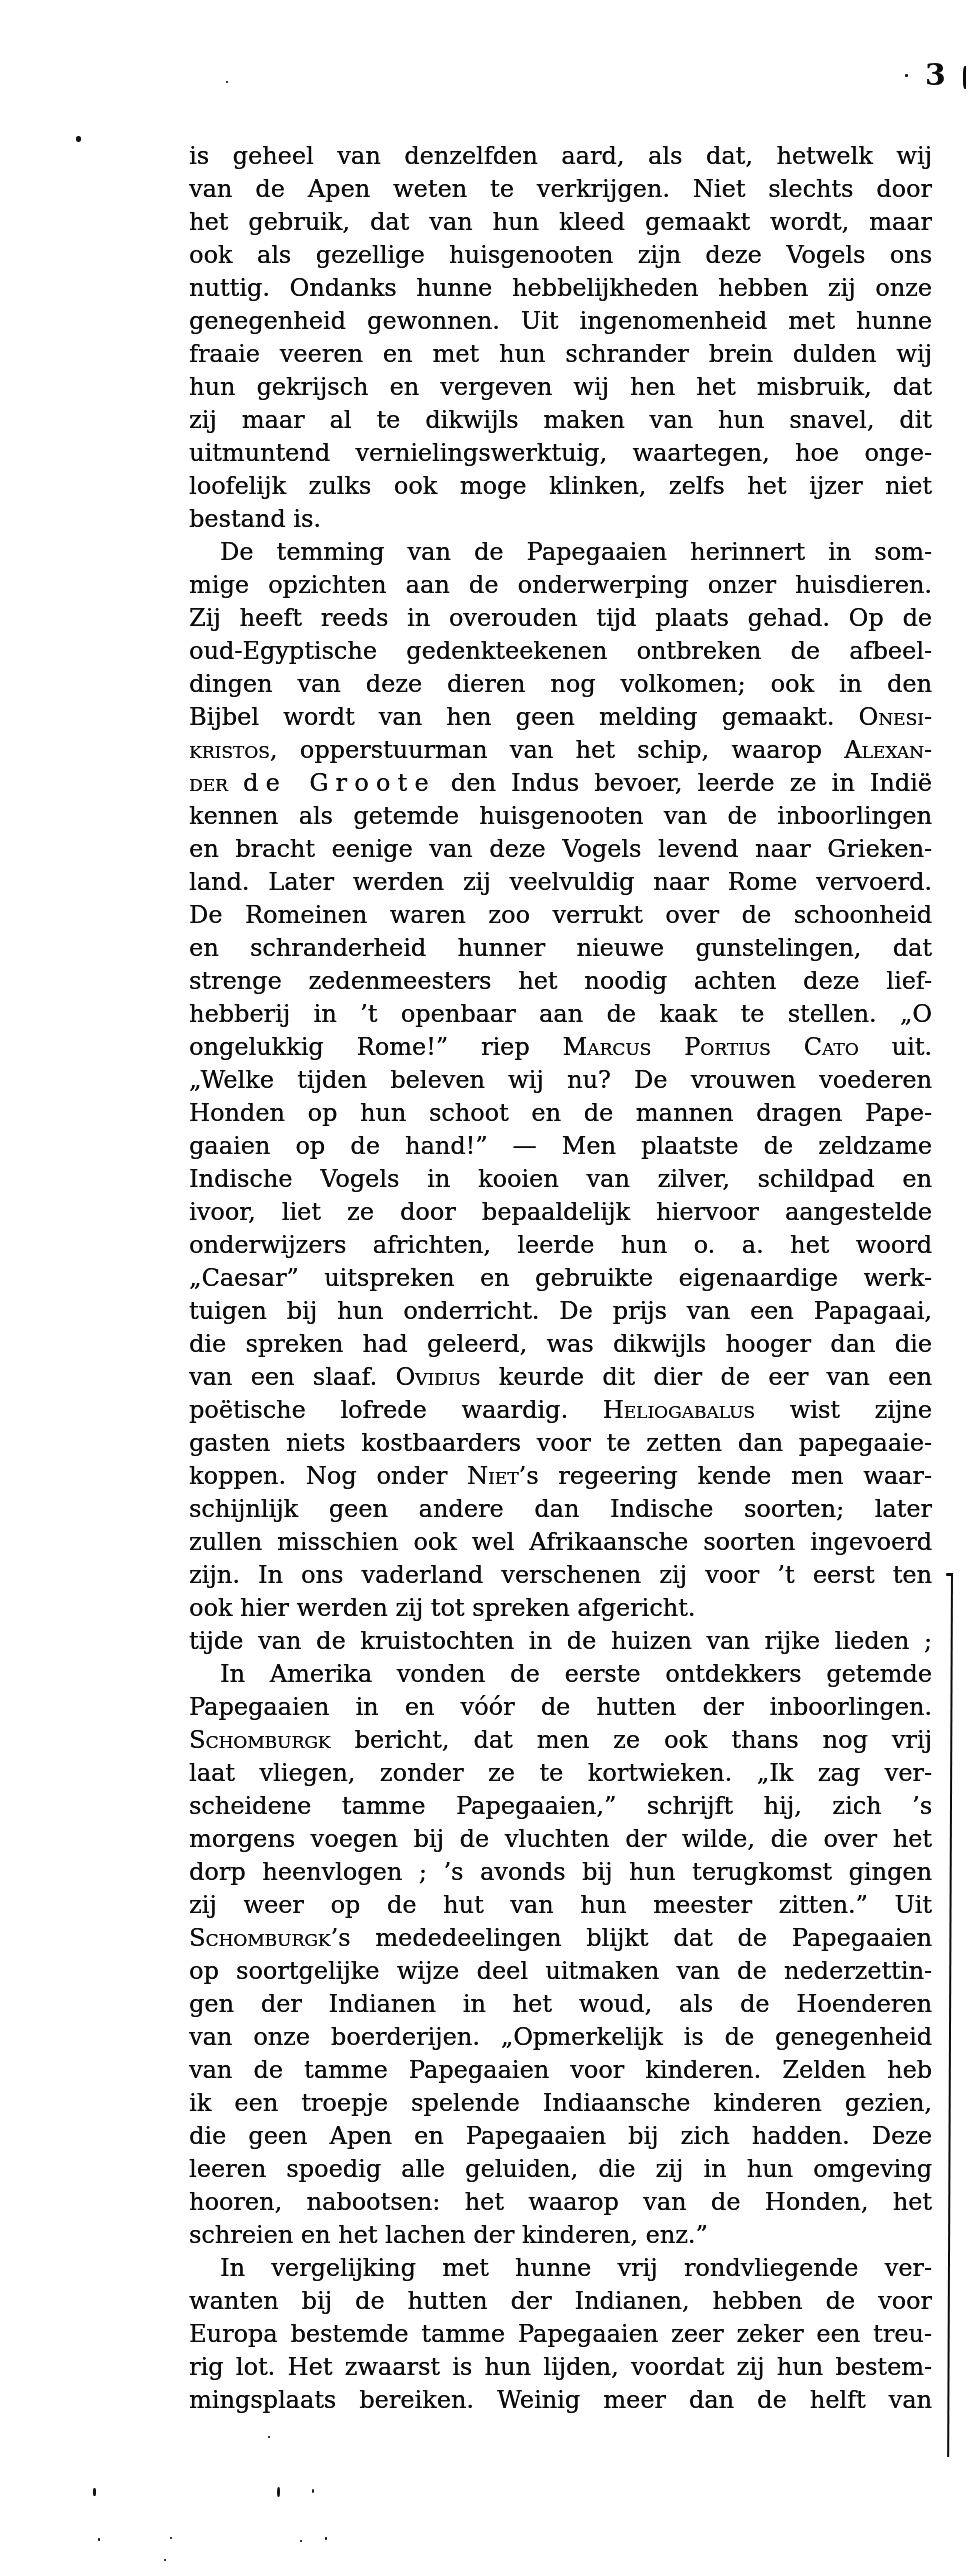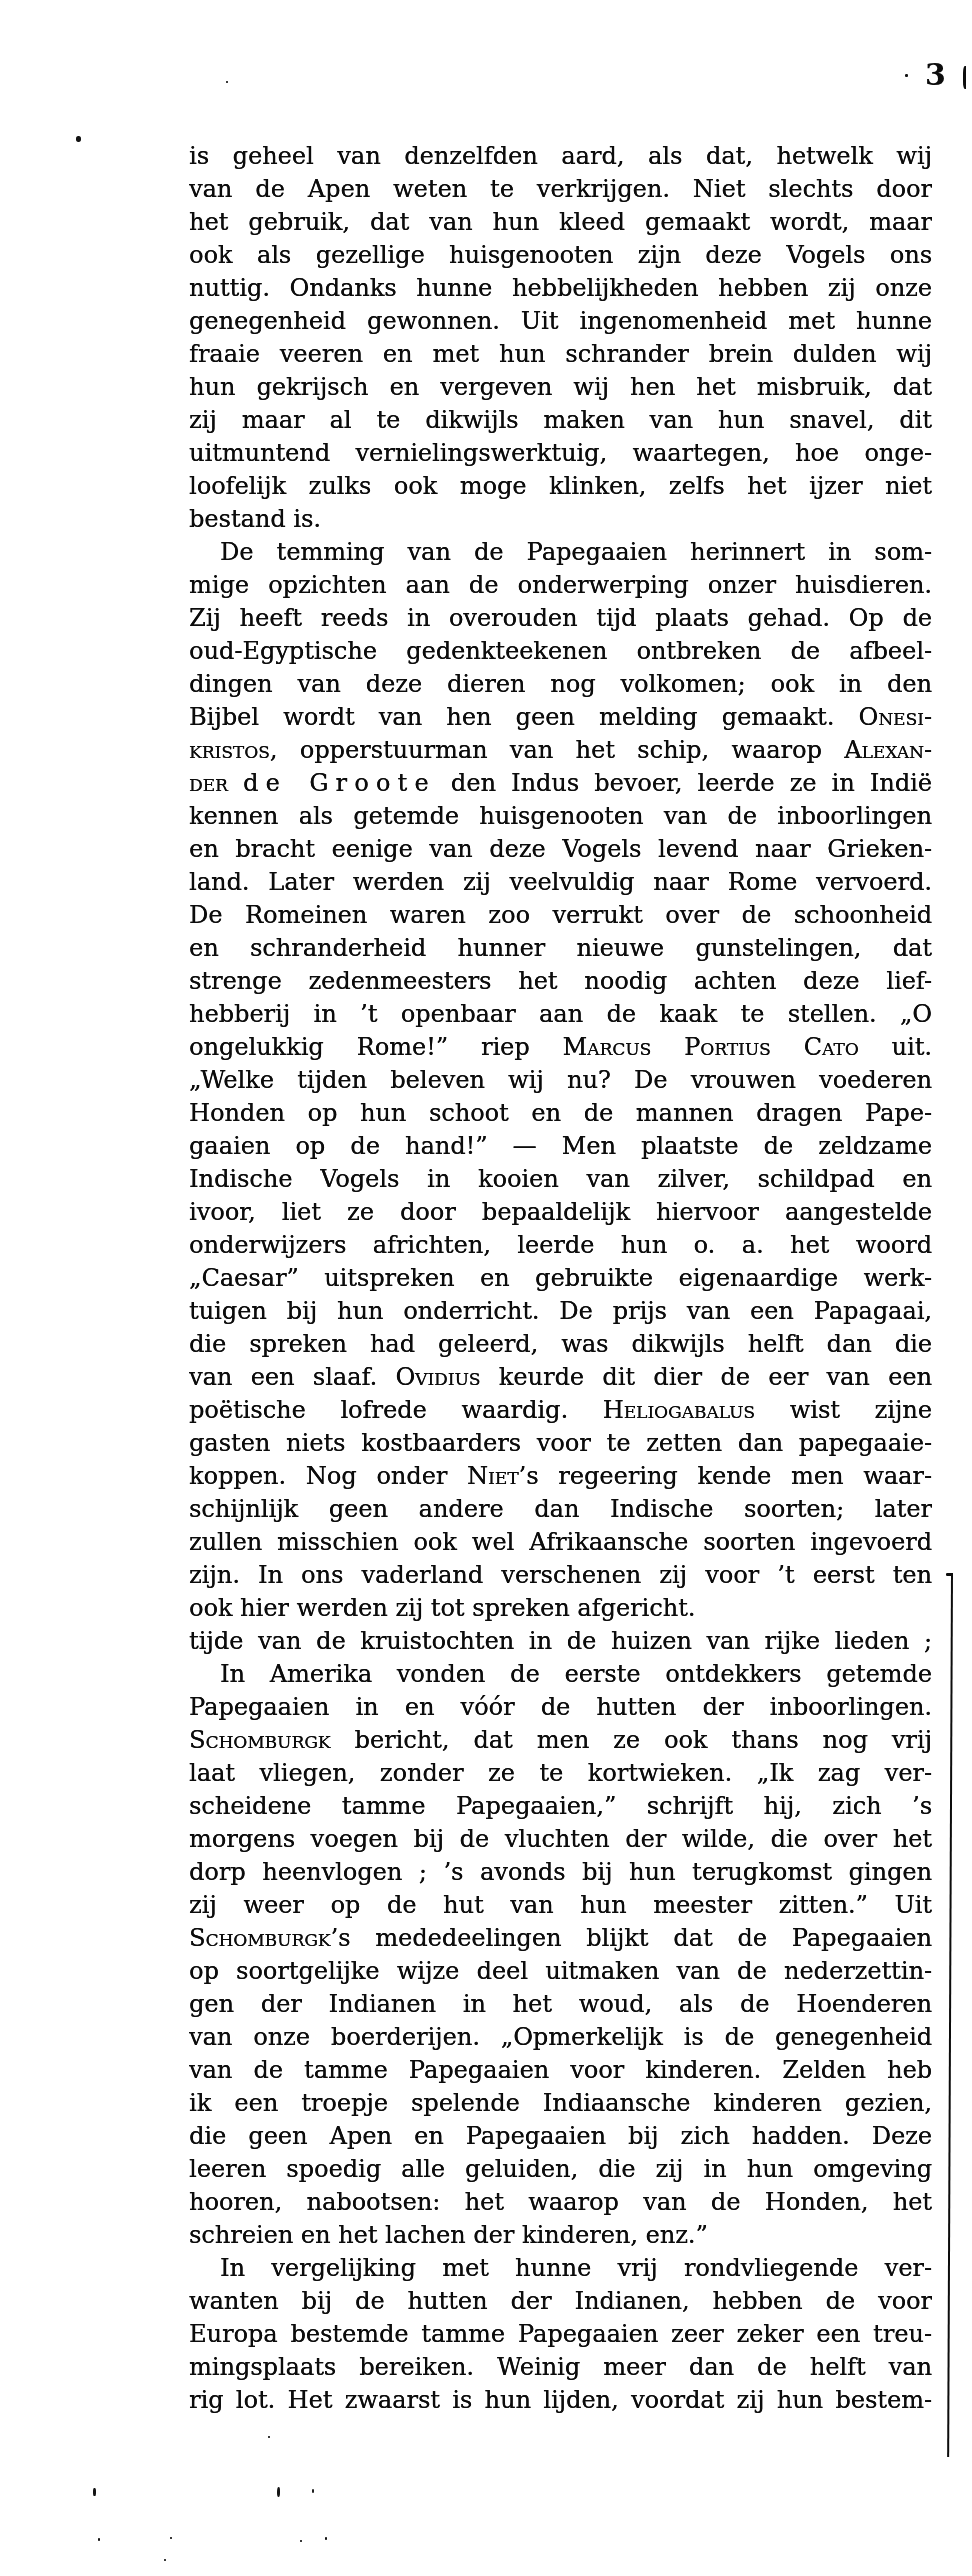--- a/index.html
+++ b/index.html
@@ -123,21 +123,21 @@
       <div class="line"><span>hebberij in ’t openbaar aan de kaak te stellen. „O</span></div>
       <div class="line"><span>ongelukkig Rome!” riep </span><span class="sc">Marcus Portius Cato</span><span> uit.</span></div>
       <div class="line"><span>„Welke tijden beleven wij nu? De vrouwen voederen</span></div>
       <div class="line"><span>Honden op hun schoot en de mannen dragen Pape-</span></div>
       <div class="line"><span>gaaien op de hand!” — Men plaatste de zeldzame</span></div>
       <div class="line"><span>Indische Vogels in kooien van zilver, schildpad en</span></div>
       <div class="line"><span>ivoor, liet ze door bepaaldelijk hiervoor aangestelde</span></div>
       <div class="line"><span>onderwijzers africhten, leerde hun o. a. het woord</span></div>
       <div class="line"><span>„Caesar” uitspreken en gebruikte eigenaardige werk-</span></div>
       <div class="line"><span>tuigen bij hun onderricht. De prijs van een Papagaai,</span></div>
-      <div class="line"><span>die spreken had geleerd, was dikwijls helft dan die</span></div>
+      <div class="line"><span>die spreken had geleerd, was dikwijls hooger dan die</span></div>
       <div class="line"><span>van een slaaf. </span><span class="sc">Ovidius</span><span> keurde dit dier de eer van een</span></div>
       <div class="line"><span>poëtische lofrede waardig. </span><span class="sc">Heliogabalus</span><span> wist zijne</span></div>
       <div class="line"><span>gasten niets kostbaarders voor te zetten dan papegaaie-</span></div>
       <div class="line"><span>koppen. Nog onder </span><span class="sc">Niet</span><span>’s regeering kende men waar-</span></div>
       <div class="line"><span>schijnlijk geen andere dan Indische soorten; later</span></div>
       <div class="line"><span>zullen misschien ook wel Afrikaansche soorten ingevoerd</span></div>
       <div class="line"><span>zijn. In ons vaderland verschenen zij voor ’t eerst ten</span></div>
       <div class="line nj"><span>ook hier werden zij tot spreken afgericht.</span></div>
       <div class="line"><span>tijde van de kruistochten in de huizen van rijke lieden ;</span></div>
       <div class="line ind"><span>In Amerika vonden de eerste ontdekkers getemde</span></div>
@@ -154,22 +154,22 @@
       <div class="line"><span>van onze boerderijen. „Opmerkelijk is de genegenheid</span></div>
       <div class="line"><span>van de tamme Papegaaien voor kinderen. Zelden heb</span></div>
       <div class="line"><span>ik een troepje spelende Indiaansche kinderen gezien,</span></div>
       <div class="line"><span>die geen Apen en Papegaaien bij zich hadden. Deze</span></div>
       <div class="line"><span>leeren spoedig alle geluiden, die zij in hun omgeving</span></div>
       <div class="line"><span>hooren, nabootsen: het waarop van de Honden, het</span></div>
       <div class="line nj"><span>schreien en het lachen der kinderen, enz.”</span></div>
       <div class="line ind"><span>In vergelijking met hunne vrij rondvliegende ver-</span></div>
       <div class="line"><span>wanten bij de hutten der Indianen, hebben de voor</span></div>
       <div class="line"><span>Europa bestemde tamme Papegaaien zeer zeker een treu-</span></div>
+      <div class="line"><span>rig lot. Het zwaarst is hun lijden, voordat zij hun bestem-</span></div>
       <div class="line"><span>mingsplaats bereiken. Weinig meer dan de helft van</span></div>
-      <div class="line"><span>rig lot. Het zwaarst is hun lijden, voordat zij hun bestem-</span></div>
     </div>
 
   <div class="margin-line"></div>
 
   <div class="speck sp1"></div>
   <div class="speck sp2"></div>
   <div class="speck sp3"></div>
   <div class="speck sp4"></div>
   <div class="speck sp5"></div>
   <div class="speck sp6"></div>

